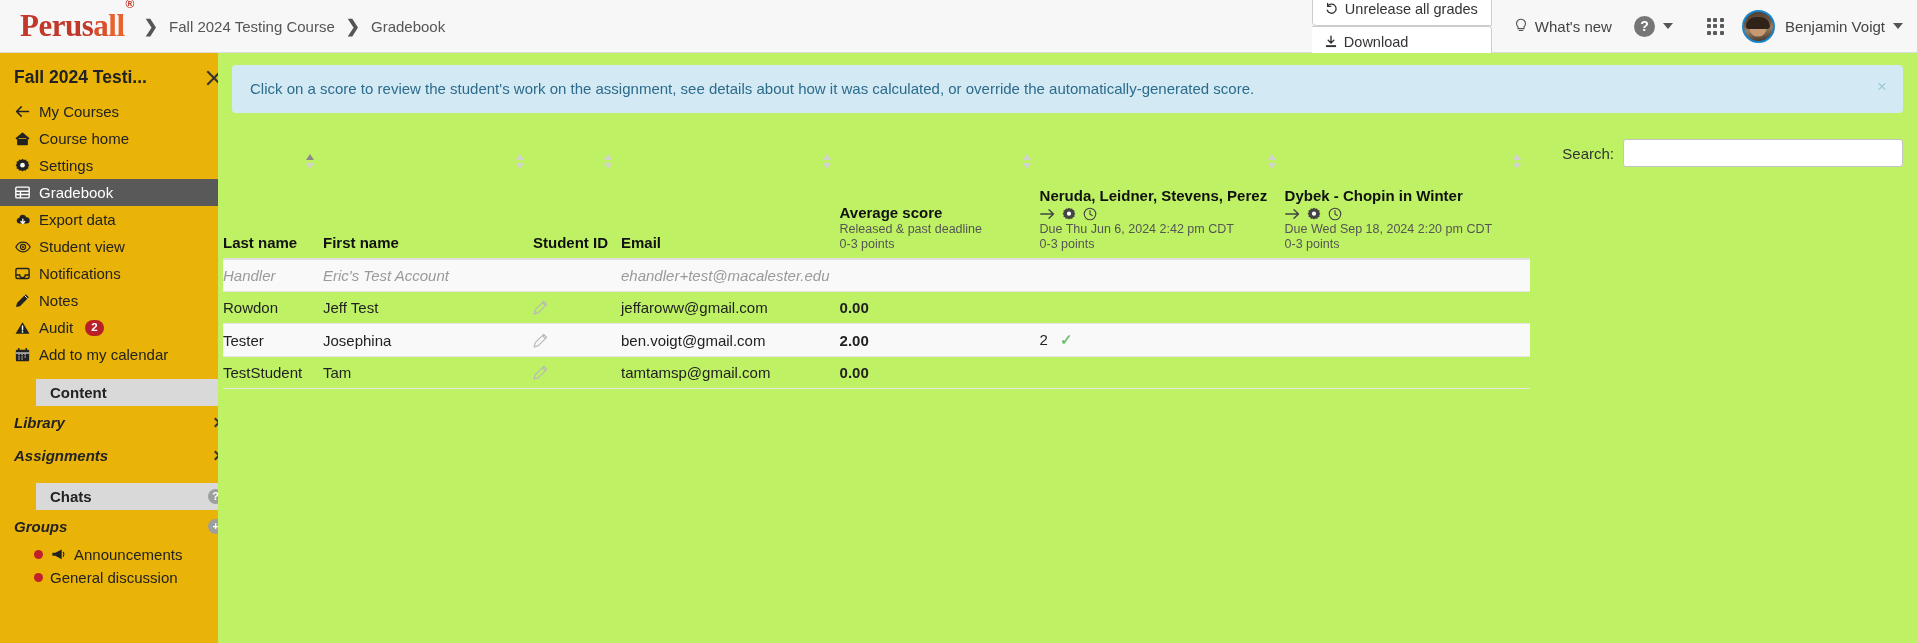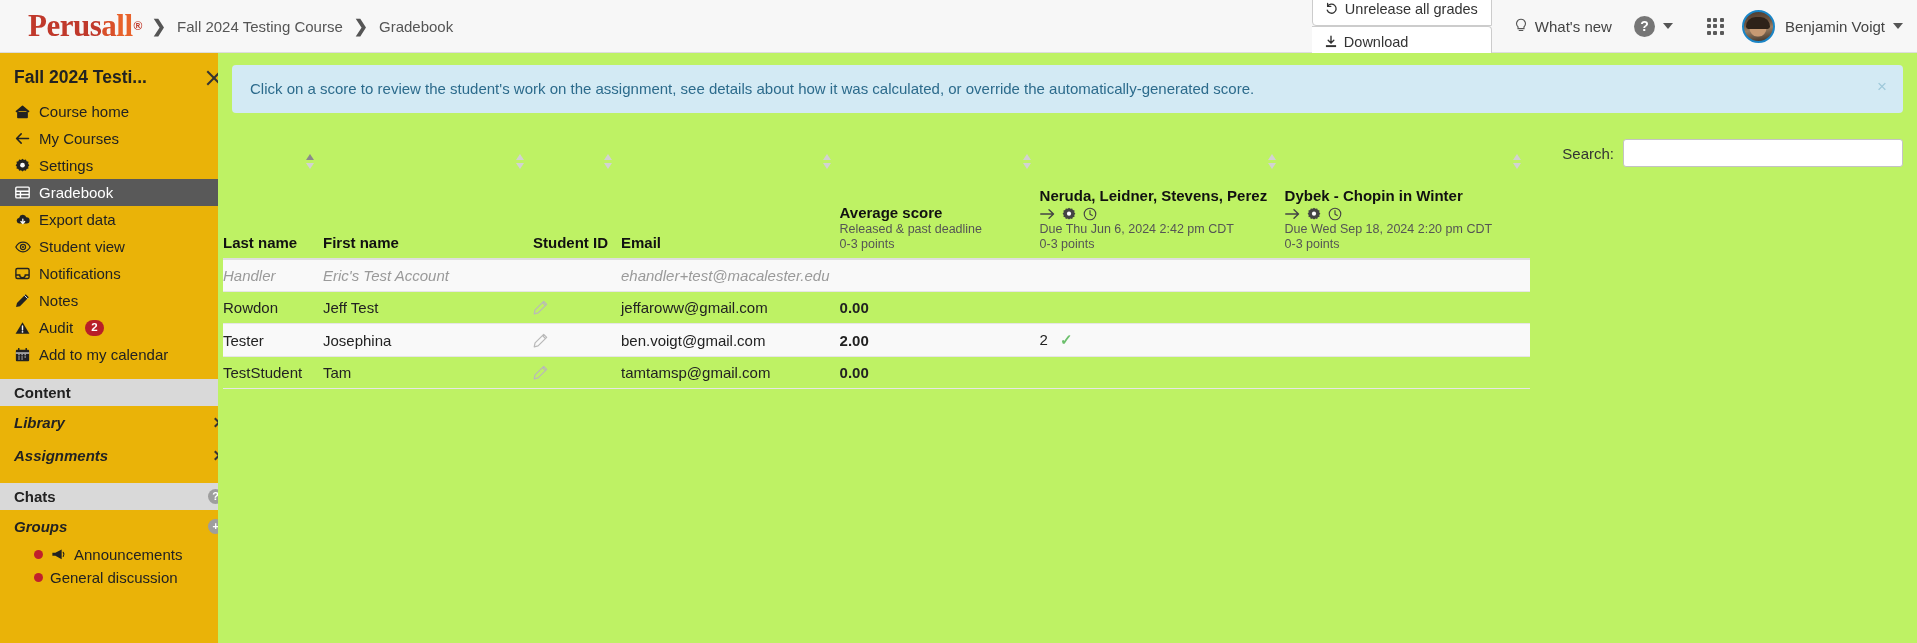--- a/index.html
+++ b/index.html
@@ -13,26 +13,26 @@
   }
 
   
   #topbar {
     position: absolute; top: 0; left: 0; width: 1917px; height: 53px;
     background: #f7f7f7;
     border-bottom: 1px solid #dddddd;
     display: flex; align-items: center;
   }
   .logo {
-    margin-left: 28px;
+    margin-left: 20px;
     font-family: "Liberation Serif", serif;
     font-size: 31px; font-weight: bold;
     letter-spacing: -0.5px;
     position: relative;
-    display: flex; align-items: flex-end;
+    display: flex; align-items: flex-start;
   }
   .logo .p1 { color: #c0392b; }
   .logo .p2 { color: #d9502a; }
   .logo .p3 { color: #e8622b; }
   .logo .reg { font-size: 12px; color: #c0392b; vertical-align: super;
                position: relative; top: -11px; left: 1px;
                font-family: "Liberation Sans", sans-serif; }
   .crumb-sep {
     color: #555; font-size: 17px; font-weight: bold;
     margin: 0 11px; line-height: 1;
@@ -137,21 +137,21 @@
     justify-content: center; font-size: 14px; flex: 0 0 auto;
   }
   .badge-red {
     background: #b81f28; color: #fff; border-radius: 9px;
     font-size: 11.5px; font-weight: bold;
     padding: 1px 6px 2px 6px; margin-left: 4px; line-height: 13px;
   }
   .section-hdr {
     background: #d9d9d9; color: #222; font-weight: bold; font-size: 15px;
     padding: 5px 14px; margin-top: 11px;
-    display: flex; align-items: center; justify-content: space-between;
+    display: flex; align-items: center; justify-content: space-between; margin-left: 36px;
   }
   .circ-btn {
     width: 15px; height: 15px; border-radius: 50%;
     background: #9e9e9e; color: #fff; font-size: 11px; font-weight: bold;
     display: flex; align-items: center; justify-content: center;
     cursor: pointer; line-height: 1;
   }
   .exp-row {
     display: flex; align-items: center; justify-content: space-between;
     padding: 8px 14px; font-weight: bold; font-size: 15px; color: #222;
@@ -321,34 +321,34 @@
 
 <div id="sidebar">
   <div class="course-title-row">
     <div class="course-title">Fall 2024 Testi...</div>
     <div class="x-close"></div>
   </div>
 
   <div>
     <div class="nav-item">
       <span class="nav-icon">
+        <svg width="15" height="13" viewBox="0 0 16 14">
+            <path d="M14.5 7 H2 M6.6 2 L1.6 7 L6.6 12" stroke="#222" stroke-width="1.6" fill="none" stroke-linecap="round" stroke-linejoin="round"></path>
+          </svg>
+      </span>
+      <span>My Courses</span>
+    </div>
+
+    <div class="nav-item">
+      <span class="nav-icon">
         <svg width="15" height="14" viewBox="0 0 16 15">
             <path d="M1 7.4 L8 1.4 L15 7.4 M3.1 6.6 V13.4 H12.9 V6.6" stroke="#222" stroke-width="1.7" fill="#222" stroke-linejoin="round"></path>
           </svg>
       </span>
       <span>Course home</span>
-    </div>
-
-    <div class="nav-item">
-      <span class="nav-icon">
-        <svg width="15" height="13" viewBox="0 0 16 14">
-            <path d="M14.5 7 H2 M6.6 2 L1.6 7 L6.6 12" stroke="#222" stroke-width="1.6" fill="none" stroke-linecap="round" stroke-linejoin="round"></path>
-          </svg>
-      </span>
-      <span>My Courses</span>
     </div>
 
     <div class="nav-item">
       <span class="nav-icon">
         <svg width="15" height="15" viewBox="0 0 16 16">
           <path d="M8 0.8 L9.6 2.1 L11.6 1.6 L12.4 3.5 L14.4 4 L14 6 L15.3 7.6 L14 9.2 L14.4 11.2 L12.4 11.7 L11.6 13.6 L9.6 13.1 L8 14.4 L6.4 13.1 L4.4 13.6 L3.6 11.7 L1.6 11.2 L2 9.2 L0.7 7.6 L2 6 L1.6 4 L3.6 3.5 L4.4 1.6 L6.4 2.1 Z" fill="#222"></path>
           <circle cx="8" cy="7.6" r="2.5" fill="#f7f7f7"></circle>
         </svg>
       </span>
       <span>Settings</span>

